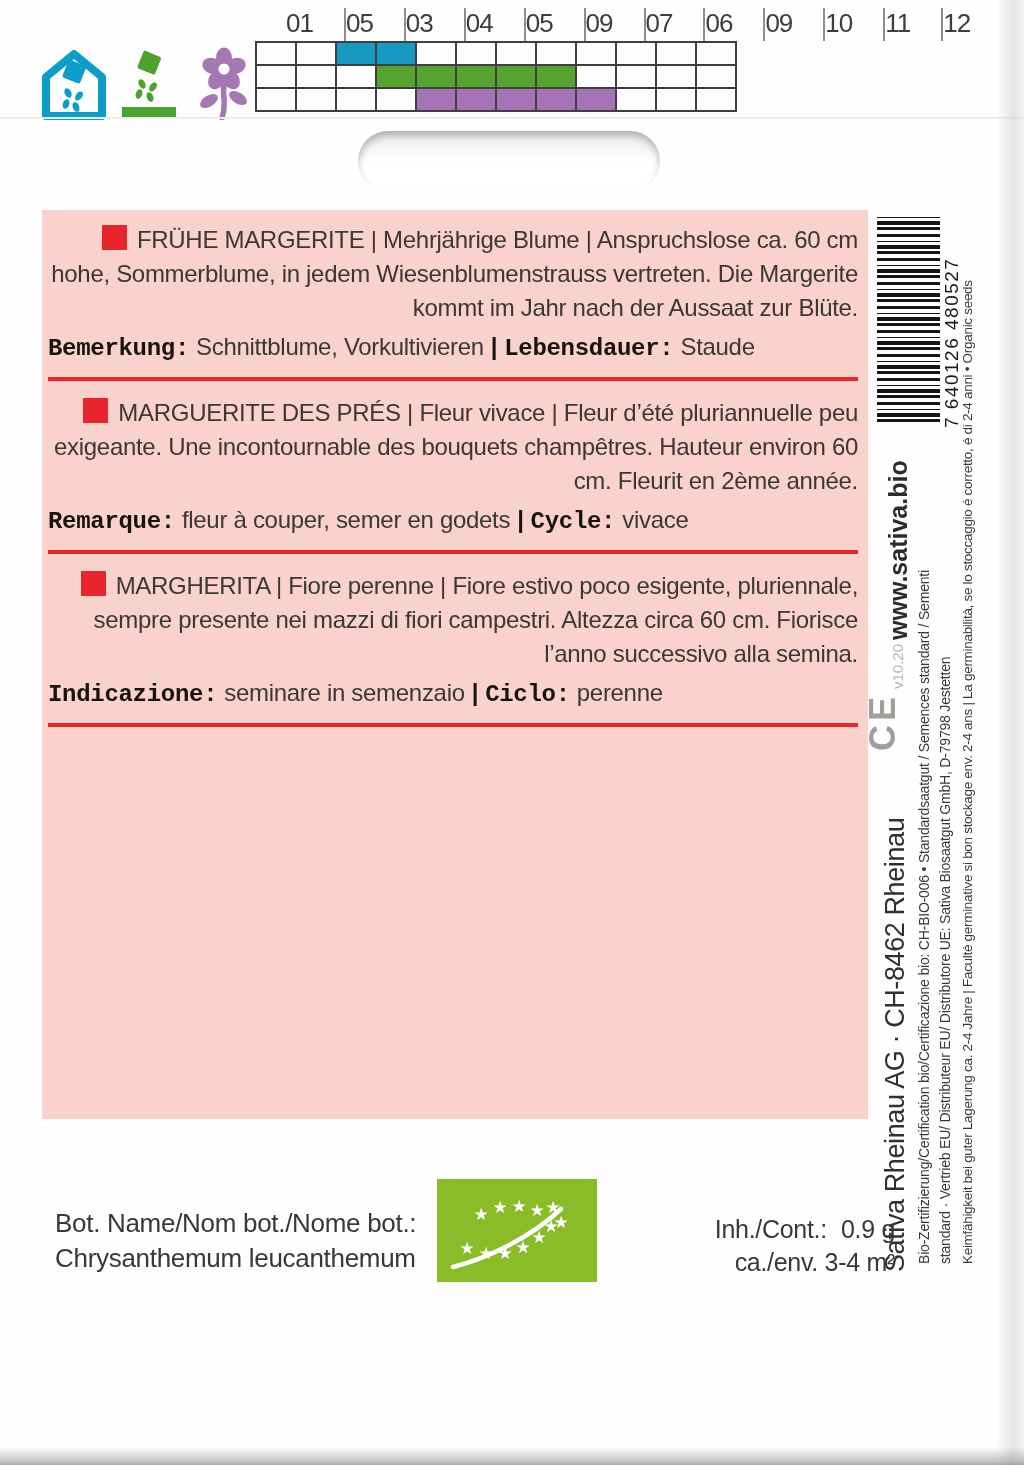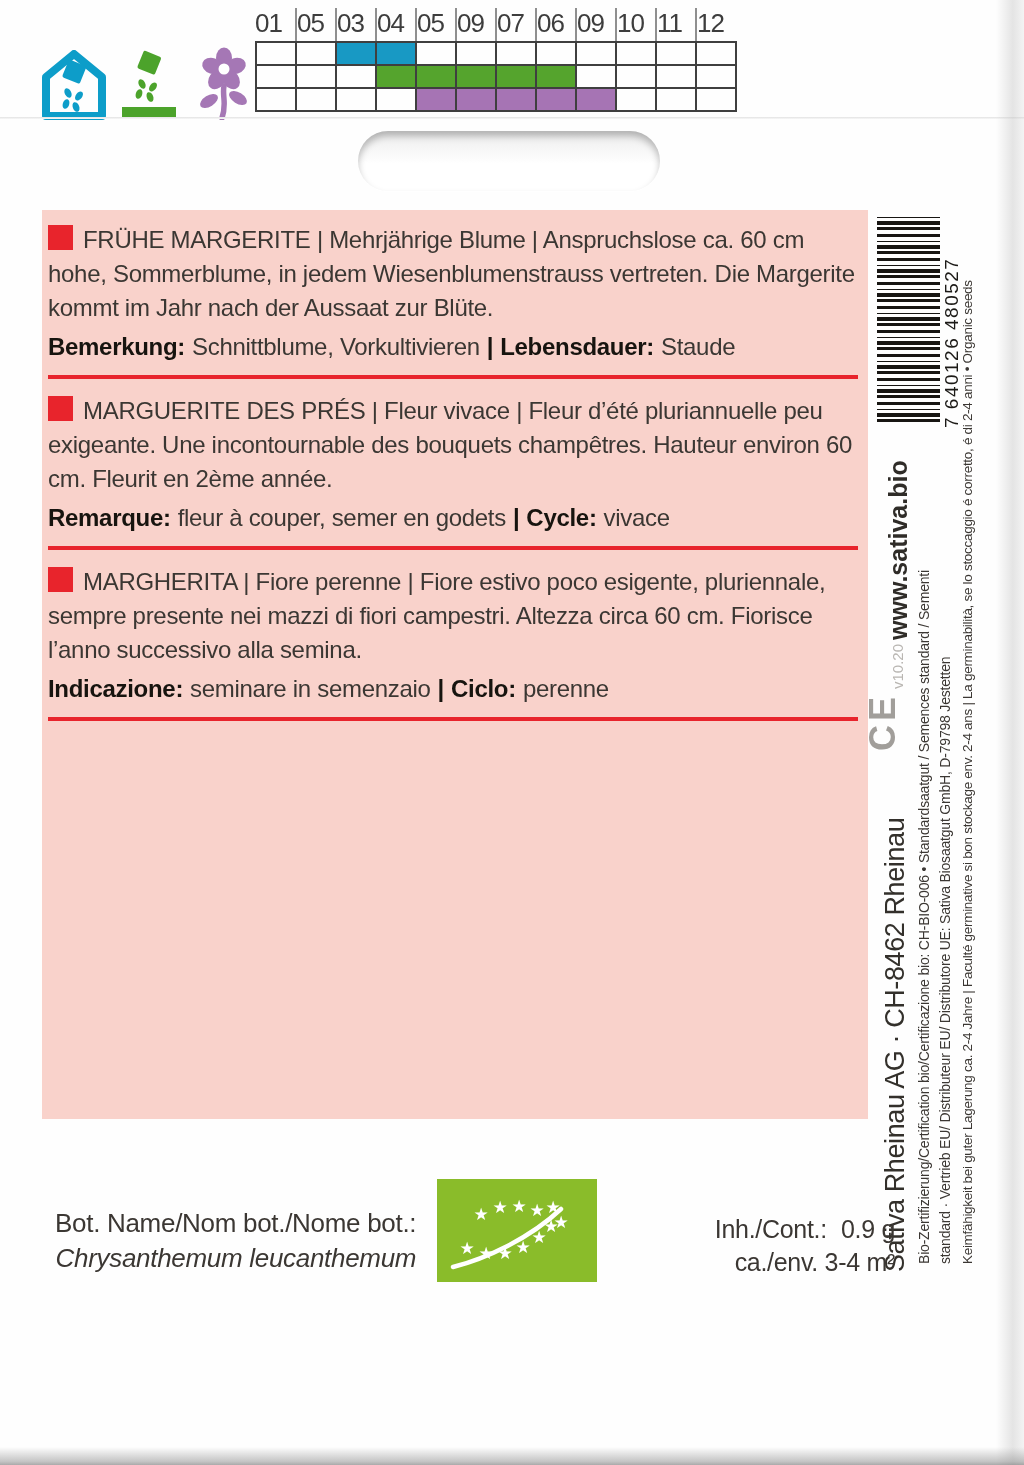--- a/index.html
+++ b/index.html
@@ -12,45 +12,46 @@
   .icons { position:absolute; left:42px; top:46px; display:flex; gap:15px; align-items:flex-end; }
   .icons svg { display:block; }
 
   
   .cal { position:absolute; left:255px; top:8px; width:482px; }
   .cal-months { display:flex; height:33px; }
   .cal-m {
     width:40px; box-sizing:border-box; text-align:left;
     font-size:26px; line-height:31px; color:#3d3d3d; letter-spacing:-1px;
     border-left:2px solid #8f8f8f;
+    margin-left:31px;
   }
   .cal-m:first-child { border-left:none; }
   .cal-grid { border-top:2px solid #3f3f3f; border-left:2px solid #3f3f3f; width:480px; }
   .cal-row { display:flex; height:23px; }
   .cal-c { width:40px; box-sizing:border-box; border-right:2px solid #3f3f3f; border-bottom:2px solid #3f3f3f; }
 
   
   .crease { position:absolute; left:0; top:117px; width:100%; height:2px;
     background:linear-gradient(to bottom,#e2e2e2,#f8f8f8); }
   .hang-hole {
     position:absolute; left:358px; top:131px; width:302px; height:60px; border-radius:30px;
     background:linear-gradient(to bottom,#ececec,#ffffff 55%);
     box-shadow: inset 0 5px 7px rgba(0,0,0,0.25), inset 0 -2px 2px rgba(255,255,255,0.9), 0 1px 1px rgba(255,255,255,0.8);
   }
 
   
   .pink {
     position:absolute; left:42px; top:210px; width:826px; height:909px;
     background:#f9d2cb; box-sizing:border-box; padding:13px 10px 0 6px;
   }
-  .sect-body { font-size:24px; line-height:34px; margin:0; letter-spacing:-0.3px; color:#3b3733; }
+  .sect-body { font-size:24px; line-height:34px; margin:0; letter-spacing:-0.3px; color:#3b3733;text-align:right; }
   .sq { display:inline-block; width:25px; height:25px; background:#e8242c; margin-right:10px; vertical-align:-2px; }
   .sect-note { font-size:24px; line-height:30px; margin:7px 0 0 0; letter-spacing:-0.3px; }
   .b { font-weight:bold; color:#17140f; }
-  .sect-note .lbl { margin-right:7px; }
+  .sect-note .lbl { margin-right:7px;font-family:Liberation Mono, monospace; }
   .sect-note .sep { margin:0 7px; }
   .divider { height:4px; background:#e8242c; margin:13px 0 15px 0; }
 
   
   .vt {
     position:absolute; transform-origin:0 0; transform:rotate(-90deg);
     white-space:nowrap; color:#3b3733;
   }
   .vt-company  { left:880px; top:1272px; font-size:27px; letter-spacing:-0.4px; color:#33302b; }
   .vt-website  { left:884px; top:640px;  font-size:25px; font-weight:bold; color:#2f2c28; }
@@ -64,22 +65,22 @@
   .barcode {
     position:absolute; left:877px; top:213px; width:63px; height:209px;
     background:repeating-linear-gradient(to top,
       #181613 0 3px, #ffffff 3px 5px,
       #181613 5px 9px, #ffffff 9px 12px,
       #181613 12px 13px, #ffffff 13px 17px,
       #181613 17px 20px, #ffffff 20px 24px);
   }
 
   
-  .botname { position:absolute; left:55px; top:1206px; font-size:26px; line-height:35px; letter-spacing:-0.3px; color:#3b3733;text-align:right; }
-  .botname .it { font-style:italic; }
+  .botname { position:absolute; left:55px; top:1206px; font-size:26px; line-height:35px; letter-spacing:-0.3px; color:#3b3733; }
+  .botname .it { }
   .eu-logo { position:absolute; left:437px; top:1179px; }
   .content-block { position:absolute; right:129px; top:1213px; text-align:right; font-size:25px; line-height:33px; letter-spacing:-0.3px; color:#3b3733; }
   .content-block .gap { display:inline-block; width:14px; }
 
   
   .edge-right { position:absolute; right:0; top:0; width:28px; height:100%; pointer-events:none;
     background:linear-gradient(to right, rgba(210,210,210,0), rgba(190,190,190,0.40) 60%, rgba(218,218,218,0.30)); }
   .edge-bottom { position:absolute; left:0; bottom:0; width:100%; height:18px; pointer-events:none;
     background:linear-gradient(to bottom, rgba(170,170,170,0), rgba(150,150,150,0.55) 80%, rgba(125,125,125,0.65)); }
 </style>

